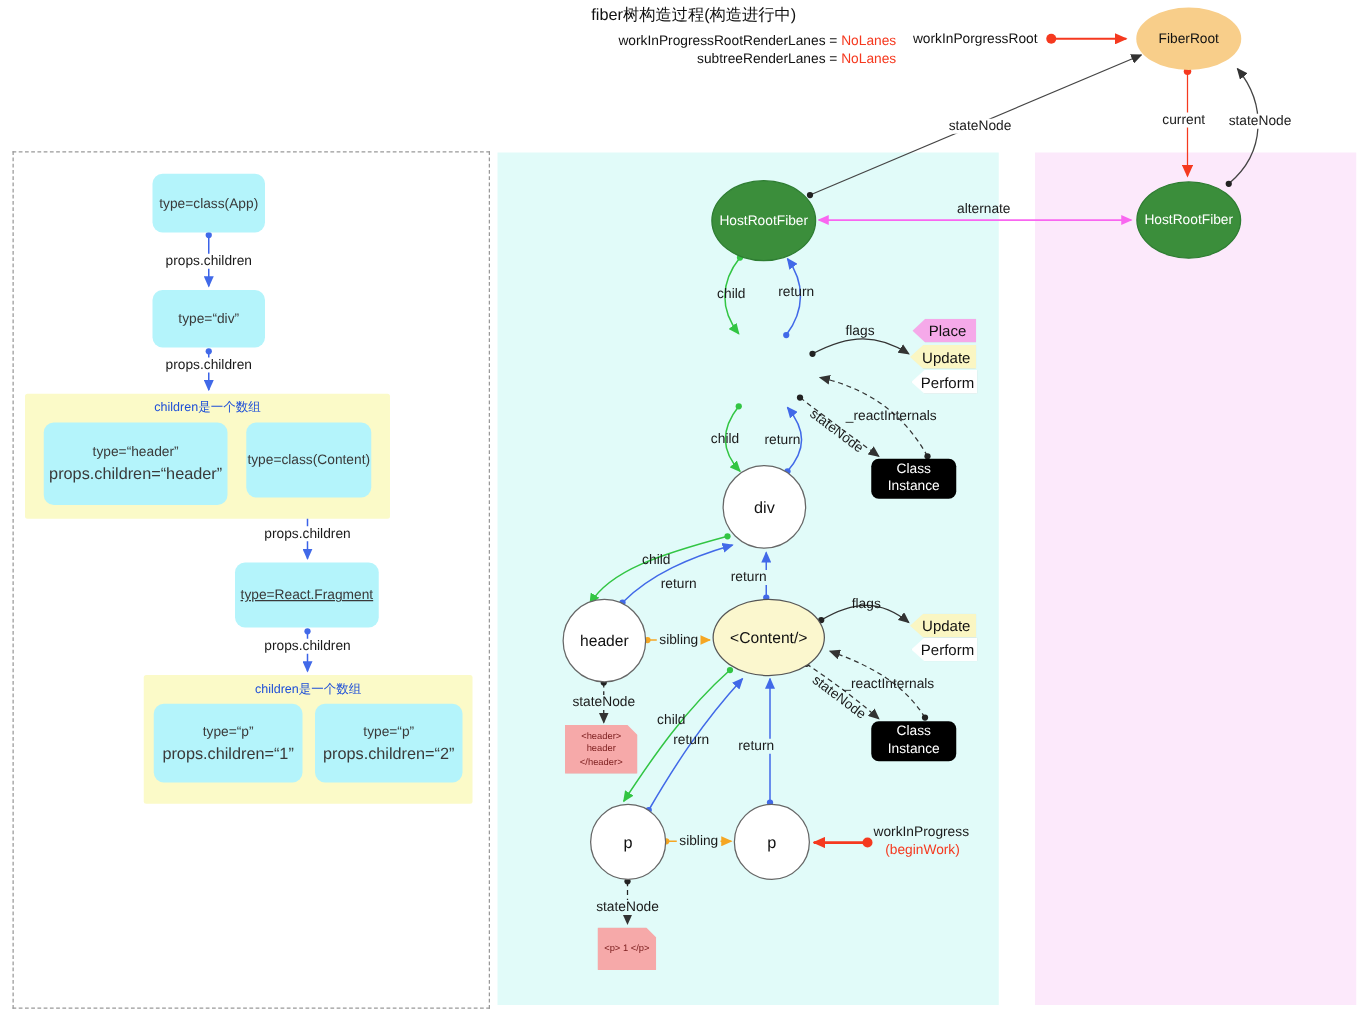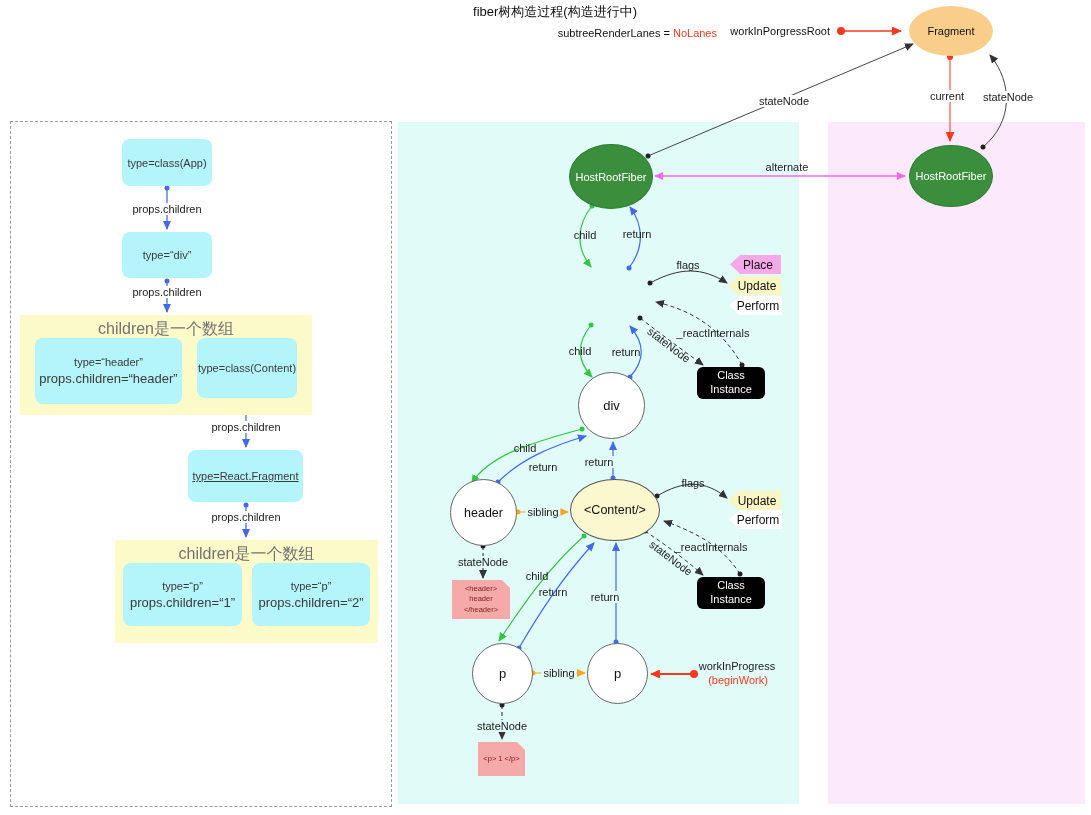--- a/index.html
+++ b/index.html
@@ -15,21 +15,21 @@
   .node{position:absolute;display:flex;align-items:center;justify-content:center;text-align:center;z-index:5;box-sizing:border-box;}
   .ellipse{border-radius:50%;}
   .green-node{background:#3B8E3B;border:1px solid #2E7D32;color:#fff;font-size:11px;}
   .orange-node{background:#F8CE8A;font-size:11px;color:#111;}
   .yellow-node{background:#FBF7CE;border:1px solid #555;font-size:12.5px;color:#111;}
   .white-node{background:#fff;border:1px solid #666;font-size:13px;color:#111;}
   .cbox{position:absolute;background:#B4F4FB;border-radius:8px;display:flex;flex-direction:column;align-items:center;justify-content:center;color:#3a3a3a;z-index:5;text-align:center;}
   .cbox .l1{font-size:11px;}
   .cbox .l2{font-size:13px;margin-top:3px;}
   .ygroup{position:absolute;background:#FBFAC8;border-radius:2px;z-index:4;}
-  .ygroup .gtitle{font-size:16px;text-align:center;padding-top:4px;color:#737373;}
+  .ygroup .gtitle{font-size:10px;text-align:center;padding-top:4px;color:#1d4ed8;}
   .tag{position:absolute;display:flex;align-items:center;justify-content:center;font-size:12px;color:#111;
        clip-path:polygon(0 50%,20% 0,100% 0,100% 100%,20% 100%);filter:drop-shadow(0 0 0.7px #777);
        padding-left:5px;box-sizing:border-box;z-index:6;}
   .note{position:absolute;background:#F6A9A9;clip-path:polygon(0 0,calc(100% - 8px) 0,100% 8px,100% 100%,0 100%);
         color:#7a1c1c;font-size:7.5px;line-height:1.35;display:flex;flex-direction:column;align-items:center;
         justify-content:center;filter:drop-shadow(0 0 0.7px #c66);z-index:5;text-align:center;}
   .ci{position:absolute;background:#000000;color:#fff;border-radius:6px;font-size:11px;line-height:1.25;
       text-align:center;display:flex;align-items:center;justify-content:center;z-index:5;}
   svg.edges{position:absolute;left:0;top:0;z-index:3;pointer-events:none;}
   .hdr-title{position:absolute;font-size:13px;transform:translate(-50%,0);white-space:nowrap;}
@@ -44,20 +44,21 @@
   <div class="panel" style="left:10px;top:121px;width:380px;height:684px;border:1px dashed #999;background:#fff;z-index:1;"></div>
   <div class="panel" style="left:398px;top:122px;width:401px;height:682px;background:#E1FBF9;z-index:1;"></div>
   <div class="panel" style="left:828px;top:122px;width:257px;height:682px;background:#FCE9FB;z-index:1;"></div>
 
   <div class="caption" style="left:200px;top:788px;">ReactElement结构</div>
   <div class="caption" style="left:604px;top:788px;">fiber树2(内存中)</div>
   <div class="caption" style="left:952px;top:788px;">fiber树1(当前页面, 首次构造, 页面未渲染)</div>
 
   <div class="hdr-title" style="left:555px;top:3px;">fiber树构造过程(构造进行中)</div>
   <div class="lanes" style="left:420px;top:26px;width:297px;">
+    <div><span>workInProgressRootRenderLanes = </span><span class="lbl red" style="position:static;transform:none;">NoLanes</span></div>
     <div><span>subtreeRenderLanes = </span><span class="lbl red" style="position:static;transform:none;">NoLanes</span></div>
   </div>
   <div class="wiproot" style="left:700px;top:25px;width:130px;">workInPorgressRoot</div>
 
   <svg class="edges" width="1091" height="815" viewBox="0 0 1091 815">
     <defs>
       <marker id="aG" markerUnits="userSpaceOnUse" markerWidth="9" markerHeight="8" refX="8" refY="4" orient="auto-start-reverse">
           <path d="M0,0 L9,4 L0,8 z" fill="#32C543"></path>
         </marker>
       <marker id="aB" markerUnits="userSpaceOnUse" markerWidth="9" markerHeight="8" refX="8" refY="4" orient="auto-start-reverse">
@@ -126,21 +127,21 @@
     <path d="M 657 496 C 684 480 705 480 727 498" stroke="#333" stroke-width="1" fill="none" marker-start="url(#dK)" marker-end="url(#aK)"></path>
 
     <path d="M 640 318 C 666 338 684 351 703 365" stroke="#333" stroke-width="1" stroke-dasharray="4 3" fill="none" marker-start="url(#dK)" marker-end="url(#aK)"></path>
     <path d="M 742 365 C 723 331 695 311 656 302" stroke="#333" stroke-width="1" stroke-dasharray="4 3" fill="none" marker-start="url(#dK)" marker-end="url(#aK)"></path>
     <path d="M 645 531 C 670 548 686 560 703 575" stroke="#333" stroke-width="1" stroke-dasharray="4 3" fill="none" marker-start="url(#dK)" marker-end="url(#aK)"></path>
     <path d="M 740 574 C 724 549 701 534 664 521" stroke="#333" stroke-width="1" stroke-dasharray="4 3" fill="none" marker-start="url(#dK)" marker-end="url(#aK)"></path>
 
     <path d="M 694 674 H 651" stroke="#F5391F" stroke-width="2.2" fill="none" marker-start="url(#dRB)" marker-end="url(#aR)"></path>
   </svg>
 
-  <div class="node ellipse orange-node" style="left:909px;top:6px;width:84px;height:50px;">Fragment</div>
+  <div class="node ellipse orange-node" style="left:909px;top:6px;width:84px;height:50px;">FiberRoot</div>
   <div class="node ellipse green-node" style="left:569px;top:144px;width:84px;height:65px;">HostRootFiber</div>
   <div class="node ellipse green-node" style="left:909px;top:145px;width:84px;height:62px;">HostRootFiber</div>
 
   <div class="lbl bgw" style="left:784px;top:101px;">stateNode</div>
   <div class="lbl bgw" style="left:947px;top:96px;">current</div>
   <div class="lbl bgw" style="left:1008px;top:97px;">stateNode</div>
   <div class="lbl" style="left:787px;top:167px;">alternate</div>
 
   <div class="cbox" style="left:122px;top:139px;width:90px;height:47px;justify-content:center;">
     <div class="l1">type=class(App)</div>

